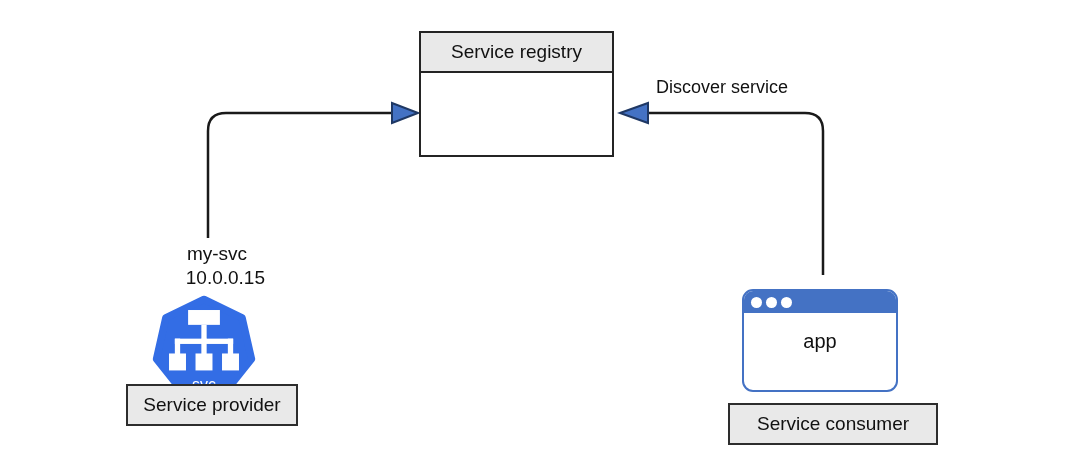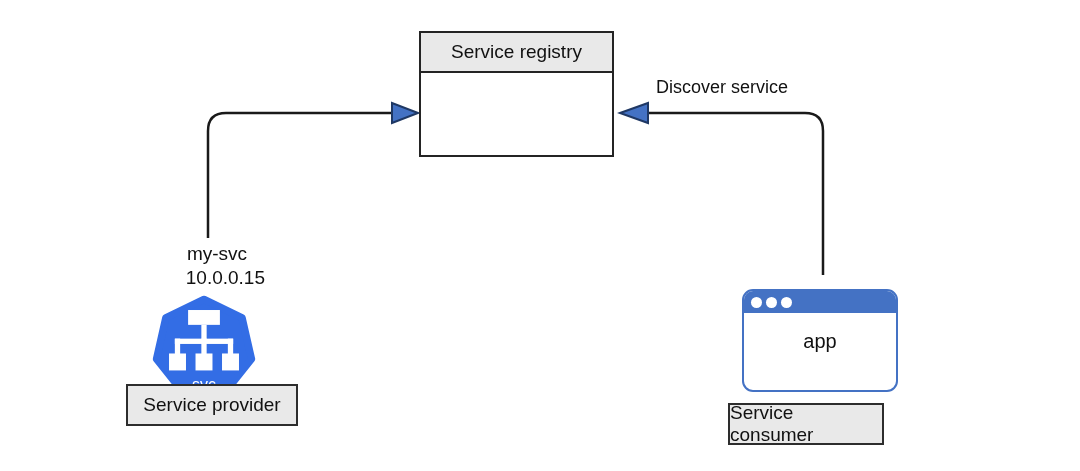--- a/index.html
+++ b/index.html
@@ -79,21 +79,21 @@
     position: absolute;
     height: 42px;
     background: #e9e9e9;
     border: 2px solid #2d2d2d;
     display: flex;
     align-items: center;
     justify-content: center;
     font-size: 19px;
   }
   .caption-provider { left: 118px; top: 384px; width: 172px; margin-left: 8px; }
-  .caption-consumer { left: 728px; top: 403px; width: 156px; }
+  .caption-consumer { left: 728px; top: 403px; width: 210px; }
 
   
   .app-window {
     position: absolute;
     left: 742px; top: 289px;
     width: 156px; height: 103px;
     border: 2px solid #4472c4;
     border-radius: 11px;
     background: #ffffff;
     overflow: hidden;

